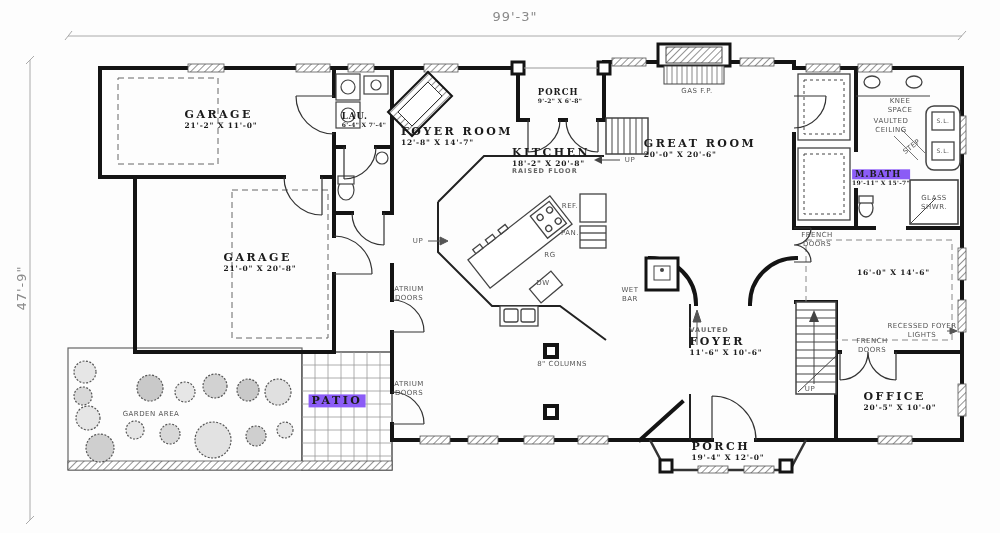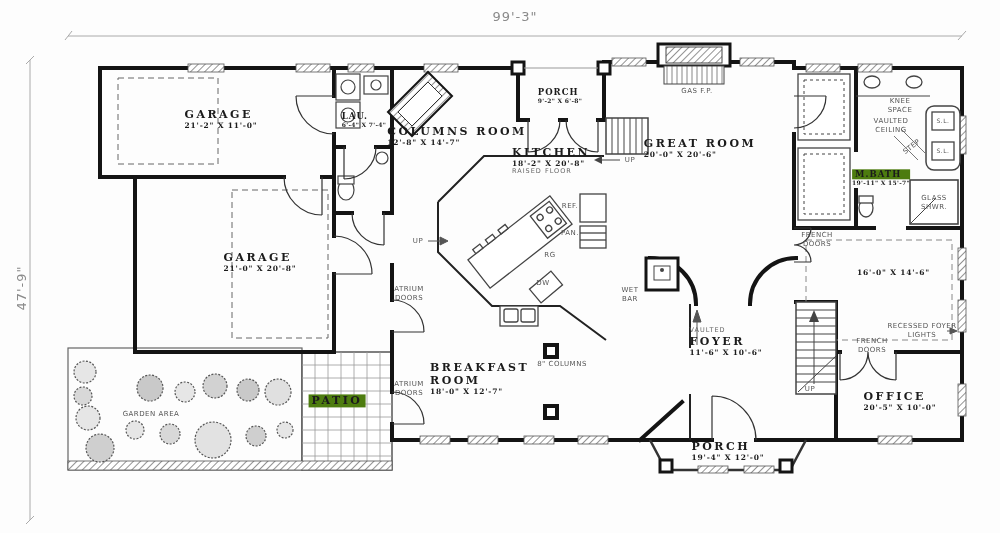--- a/index.html
+++ b/index.html
@@ -5,25 +5,25 @@
   html,body{margin:0;padding:0;background:#fff;}
   .canvas{position:relative;width:1000px;height:533px;background:#fdfdfd;overflow:hidden;
           font-family:"DejaVu Sans",sans-serif;}
   .canvas svg{position:absolute;left:0;top:0;}
   
   .lbl{position:absolute;transform:translate(-50%,-50%);text-align:left;color:#1b1b1b;
        font-family:"DejaVu Serif",serif;font-weight:bold;line-height:1.2;white-space:nowrap;z-index:5;}
   .lbl .name{font-size:11px;letter-spacing:2.5px;display:block;}
   .lbl .dims{font-size:7.5px;letter-spacing:.8px;display:block;}
   .lbl .note{font-size:6.5px;letter-spacing:1px;color:#666;font-family:"DejaVu Sans",sans-serif;
-             font-weight:normal;display:block;}
+             font-weight:bold;display:block;}
   .lbl.small .name{font-size:8.5px;letter-spacing:1px;}
   .lbl.small .dims{font-size:6px;letter-spacing:.3px;}
   .lbl.wrap{white-space:normal;}
-  .lbl.bg .name{background:#4d7c0f;padding:0 3px;}
+  .lbl.bg .name{background:#8b5cf6;padding:0 3px;}
   
   .ann{position:absolute;transform:translate(-50%,-50%);text-align:center;color:#555;
        font-size:7px;letter-spacing:.5px;line-height:1.25;white-space:nowrap;z-index:5;}
   .ann.wrap{white-space:normal;}
   .ann.rot{transform:translate(-50%,-50%) rotate(-38deg);}
   .ann.tiny{font-size:6px;}
   
   .dim{position:absolute;transform:translate(-50%,-50%);color:#8a8a8a;font-size:13px;
        letter-spacing:1px;z-index:5;}
   .dim.rot{transform:translate(-50%,-50%) rotate(-90deg);}
@@ -304,21 +304,21 @@
 </div>
 <div class="lbl" style="left:260px;top:262px">
   <span class="name">GARAGE</span>
   <span class="dims">21'-0" X 20'-8"</span>
 </div>
 <div class="lbl small" style="left:364px;top:120px">
   <span class="name">LAU.</span>
   <span class="dims">6'-4" X 7'-4"</span>
 </div>
 <div class="lbl" style="left:457px;top:136px">
-  <span class="name">COLUMNS ROOM</span>
+  <span class="name">FOYER ROOM</span>
   <span class="dims">12'-8" X 14'-7"</span>
 </div>
 <div class="lbl small" style="left:560px;top:96px">
   <span class="name">PORCH</span>
   <span class="dims">9'-2" X 6'-8"</span>
 </div>
 <div class="lbl" style="left:551px;top:161px">
   <span class="name">KITCHEN</span>
   <span class="dims">18'-2" X 20'-8"</span>
   <span class="note">RAISED FLOOR</span>
@@ -335,24 +335,20 @@
   <span class="dims">16'-0" X 14'-6"</span>
 </div>
 <div class="lbl" style="left:900px;top:401px">
   <span class="name">OFFICE</span>
   <span class="dims">20'-5" X 10'-0"</span>
 </div>
 <div class="lbl" style="left:726px;top:342px">
   <span class="note">VAULTED</span>
   <span class="name">FOYER</span>
   <span class="dims">11'-6" X 10'-6"</span>
-</div>
-<div class="lbl wrap" style="left:477px;top:379px;width:94px">
-  <span class="name" style="white-space:normal">BREAKFAST ROOM</span>
-  <span class="dims">18'-0" X 12'-7"</span>
 </div>
 <div class="lbl" style="left:728px;top:451px">
   <span class="name">PORCH</span>
   <span class="dims">19'-4" X 12'-0"</span>
 </div>
 <div class="lbl bg" style="left:337px;top:401px">
   <span class="name">PATIO</span>
 </div>
 <div class="ann" style="left:151px;top:414px">GARDEN AREA</div>
 

